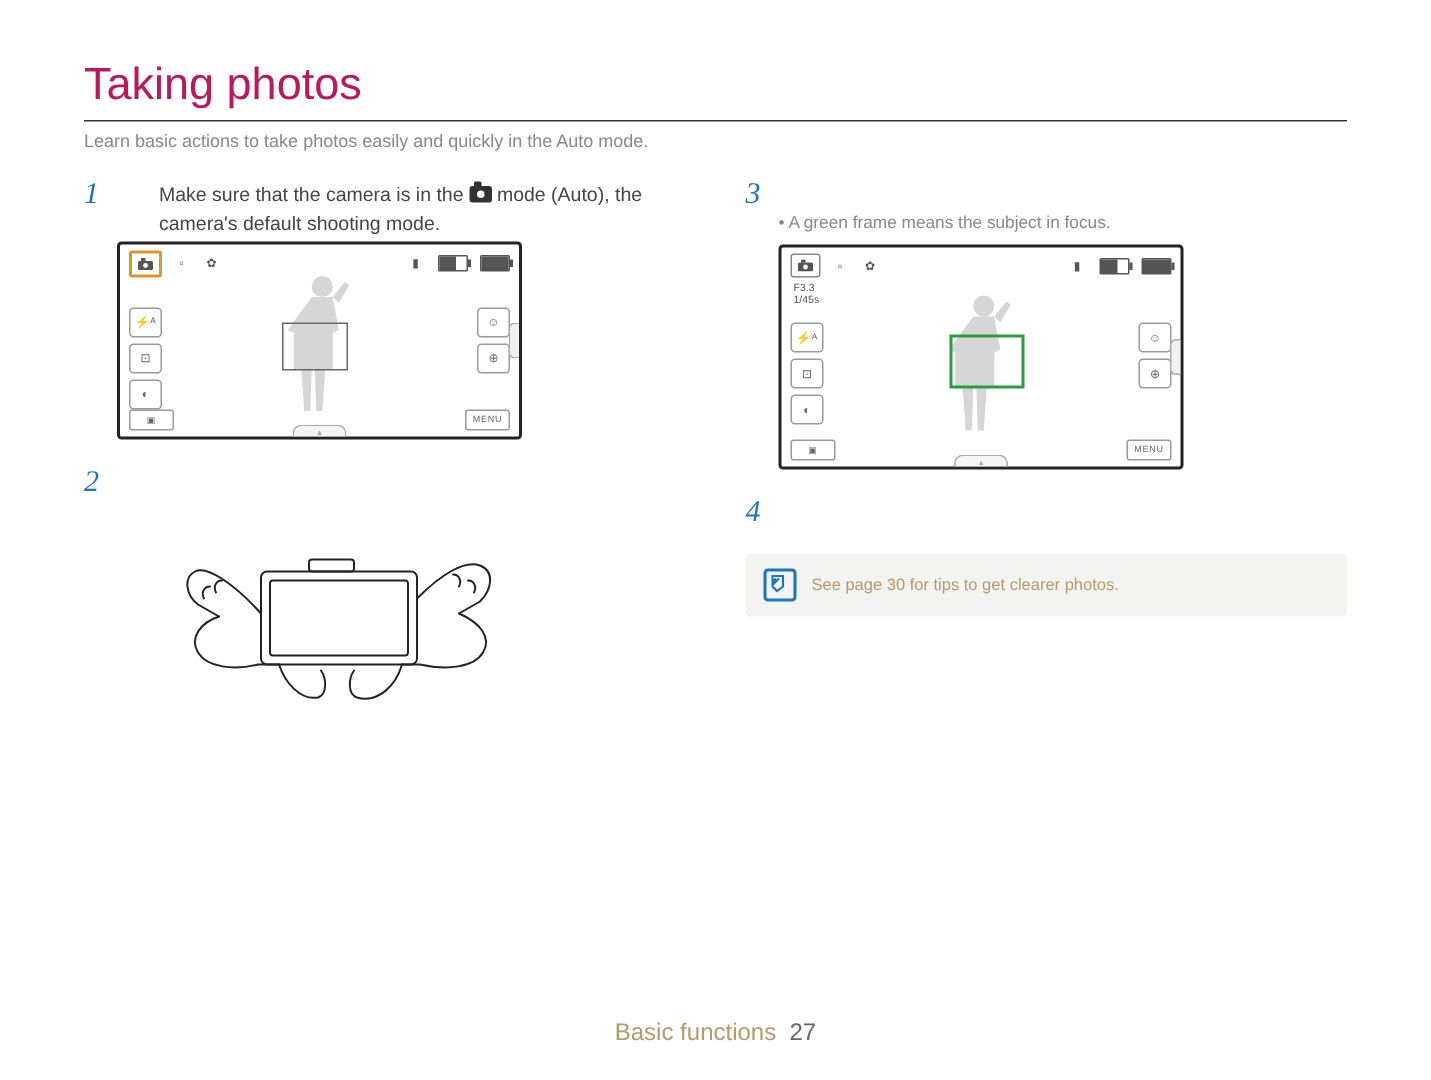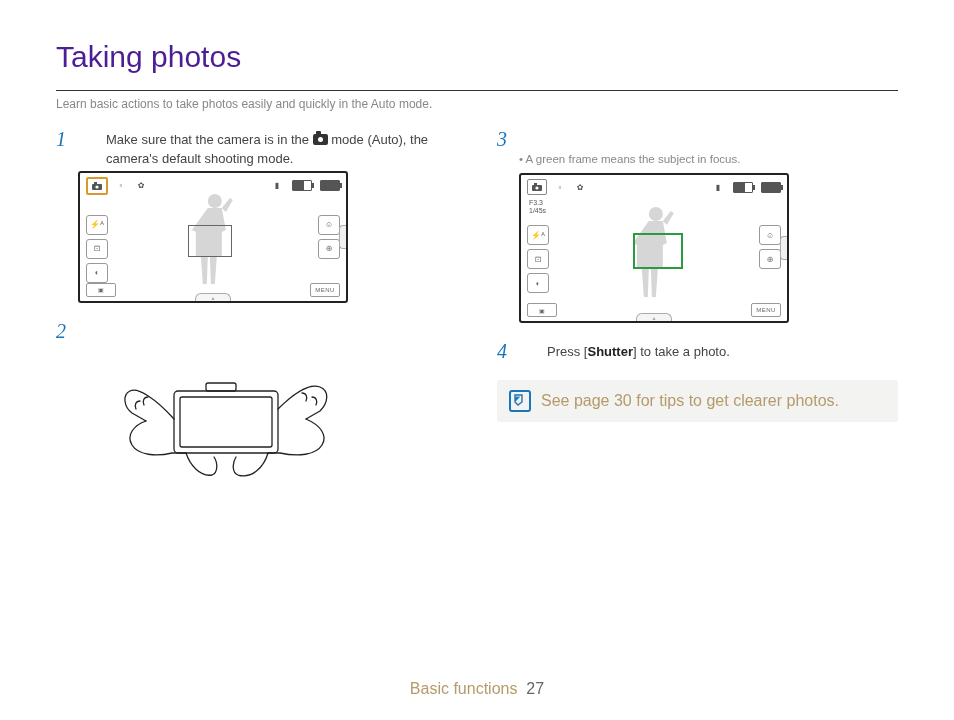--- a/index.html
+++ b/index.html
@@ -9,24 +9,24 @@
     background: #fff;
     color: #333;
     width: 954px;
     height: 720px;
     box-sizing: border-box;
     position: relative;
   }
   h1 {
     font-weight: 300;
     font-size: 30px;
-    color: #4c1d95;
+    color: #be185d;
     margin: 0 0 4px 0;
     border-bottom: 1px solid #333;
-    padding-bottom: 16px;
+    padding-bottom: 6px;
     letter-spacing: 0;
   }
   .intro {
     font-size: 12px;
     color: #888;
     margin: 6px 0 18px 0;
   }
   .columns {
     display: flex;
     gap: 40px;
@@ -231,21 +231,21 @@
   .note-icon {
     width: 18px; height: 18px;
     border: 2px solid #1a75bb;
     border-radius: 3px;
     color: #1a75bb;
     position: relative;
     flex-shrink: 0;
   }
   .note-icon svg { position: absolute; top: 1px; left: 1px; }
   .note-text {
-    font-size: 16px;
+    font-size: 11px;
     color: #b59a6a;
   }
   .footer {
     position: absolute;
     bottom: 22px;
     left: 0; right: 0;
     text-align: center;
     font-size: 16px;
     color: #b59a6a;
   }
@@ -392,23 +392,20 @@
         <div class="focus-box green" style="left:112px; top:58px;"></div>
         <div class="menu-tab left">▣</div>
         <div class="menu-tab right">MENU</div>
         <div class="bottom-handle">▴</div>
       </div>
     </div>
 
     <div class="step">
       <div class="step-head">
         <div class="step-num">4</div>
-        <div class="step-text">
-          <span>Press [</span><b>Shutter</b><span>] to take a photo.</span>
-        </div>
       </div>
     </div>
 
     <div class="note-box">
       <div class="note-icon">
         <svg width="14" height="14" viewBox="0 0 14 14">
             <path d="M3 2 L10 2 L10 9 L6 12 L3 9 Z M5 4 L3 6 M7 4 L3 8" stroke="#1a75bb" stroke-width="1.4" fill="none" stroke-linecap="round"></path>
           </svg>
       </div>
       <div class="note-text">See page 30 for tips to get clearer photos.</div>

